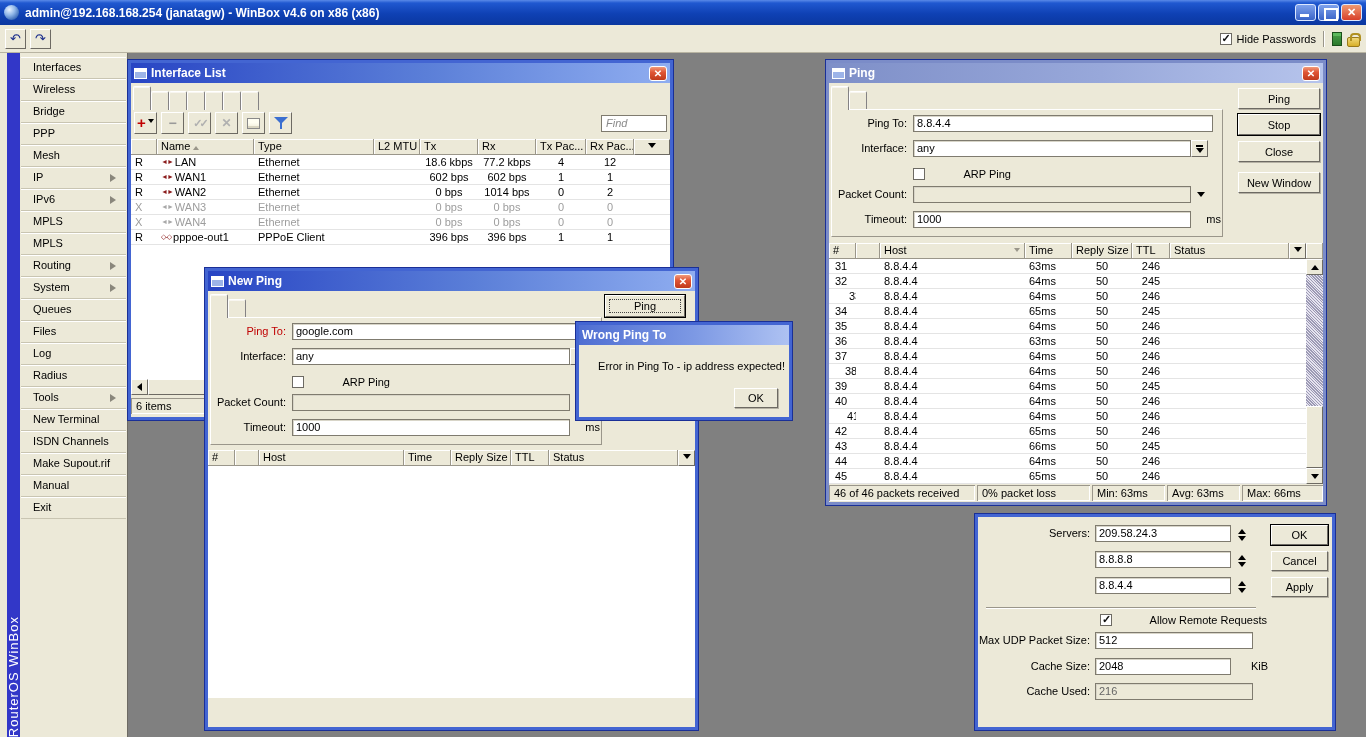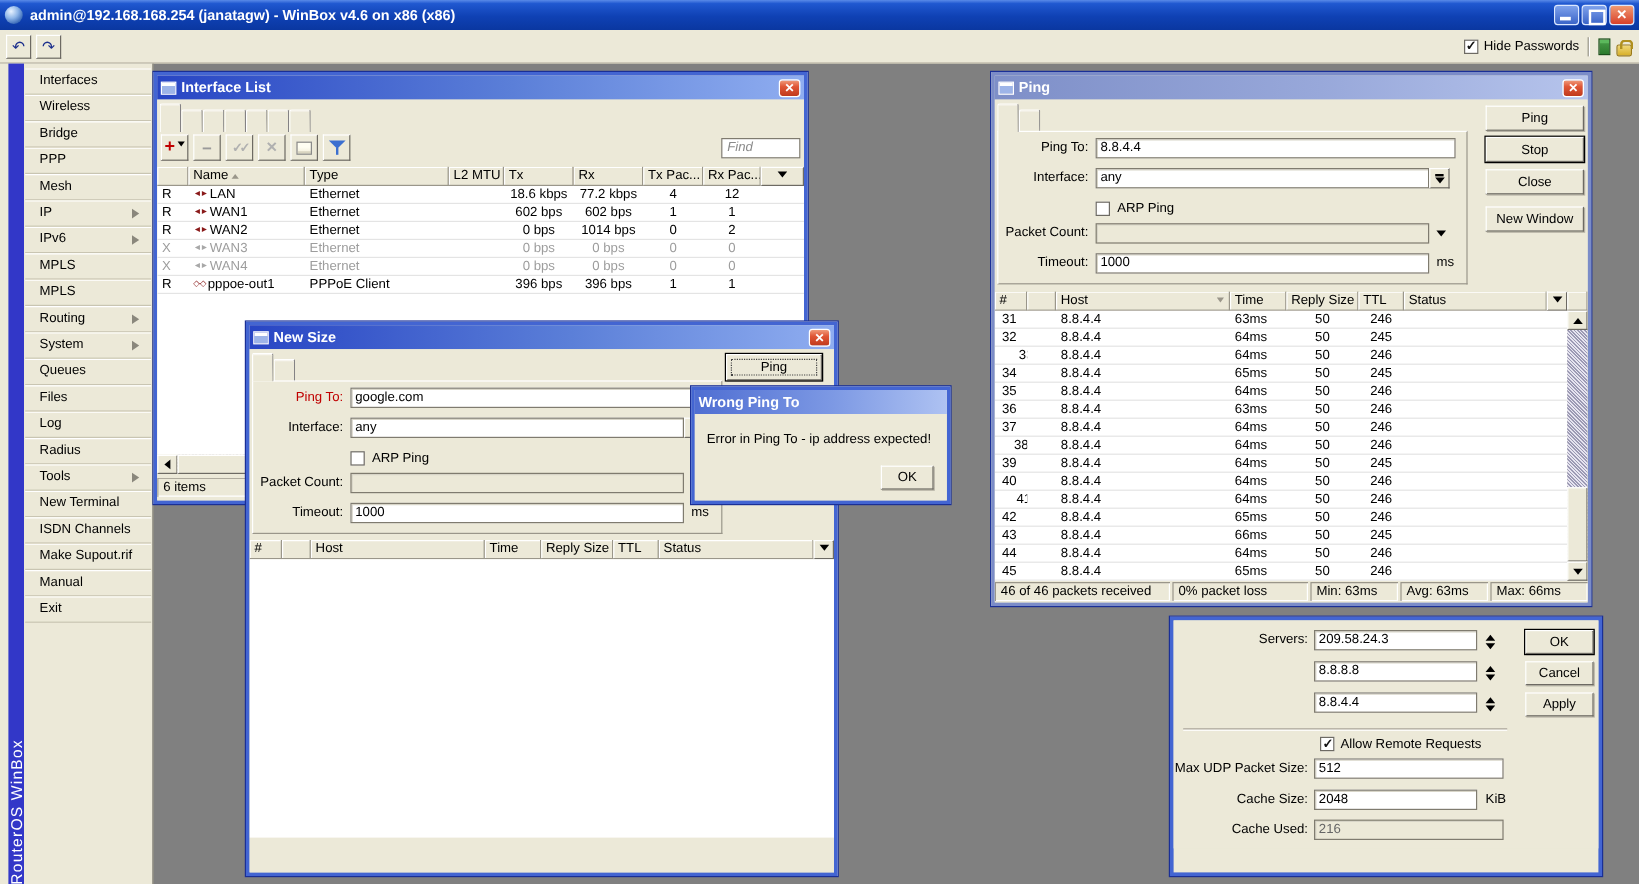--- a/index.html
+++ b/index.html
@@ -65,21 +65,21 @@
 
 
 .btn{position:absolute;background:#ECE9D8;border:1px solid;border-color:#fff #6d6a63 #6d6a63 #fff;
   display:flex;align-items:center;justify-content:center;box-shadow:1px 1px 0 #b5b1a4}
 .btn.default{outline:1px solid #000}
 .btn.focus::after{content:"";position:absolute;inset:3px;border:1px dotted #444}
 .inp{position:absolute;height:17px;background:#fff;border:1px solid #7f7b6f;box-shadow:inset 1px 1px 0 #d8d5c8;
   padding:1px 3px;line-height:13px;white-space:nowrap;overflow:hidden}
 .inp.disabled{background:#ECE9D8;color:#666}
 .lbl{position:absolute;text-align:right;line-height:17px;white-space:nowrap}
-.lbl.left{text-align:left}
+.lbl.left{text-align:right}
 .lbl.red{color:#c00000}
 .combo{position:absolute;width:17px;height:17px;background:#ECE9D8;border:1px solid;border-color:#fff #6d6a63 #6d6a63 #fff;
   display:flex;flex-direction:column;align-items:center;justify-content:center}
 .combo::before{content:"";width:7px;height:2px;background:#000;margin-bottom:1px}
 .combo::after{content:"";width:0;height:0;border:4px solid transparent;border-top:5px solid #000;margin-bottom:-4px}
 .dd-plain{position:absolute;width:0;height:0;border:4px solid transparent;border-top:5px solid #000}
 .spin{position:absolute;width:12px;display:flex;flex-direction:column;align-items:center;gap:2px}
 .spin::before{content:"";width:0;height:0;border:4px solid transparent;border-bottom:5px solid #000}
 .spin::after{content:"";width:0;height:0;border:4px solid transparent;border-top:5px solid #000}
 .divider{position:absolute;height:2px;border-top:1px solid #9a968a;border-bottom:1px solid #fff}
@@ -591,21 +591,21 @@
         <span class="seg" style="width:73px">Min: 63ms</span>
         <span class="seg" style="width:73px">Avg: 63ms</span>
         <span class="seg" style="width:81px">Max: 66ms</span>
       </div>
     </div>
   </div>
 
   <div class="win" style="left:205px;top:268px;width:493px;height:462px;z-index:4">
     <div class="tbar">
       <span class="t-icon"></span>
-      <span class="t-title">New Size</span>
+      <span class="t-title">New Ping</span>
       <span class="t-close"></span>
     </div>
     <div class="body">
       <div class="tabs">
         <span class="tab active"></span>
           <span class="tab"></span>
       </div>
       <div class="frame" style="left:2px;top:26px;width:392px;height:128px"></div>
 
       <span class="lbl red" style="left:0;top:32px;width:78px">Ping To:</span>

